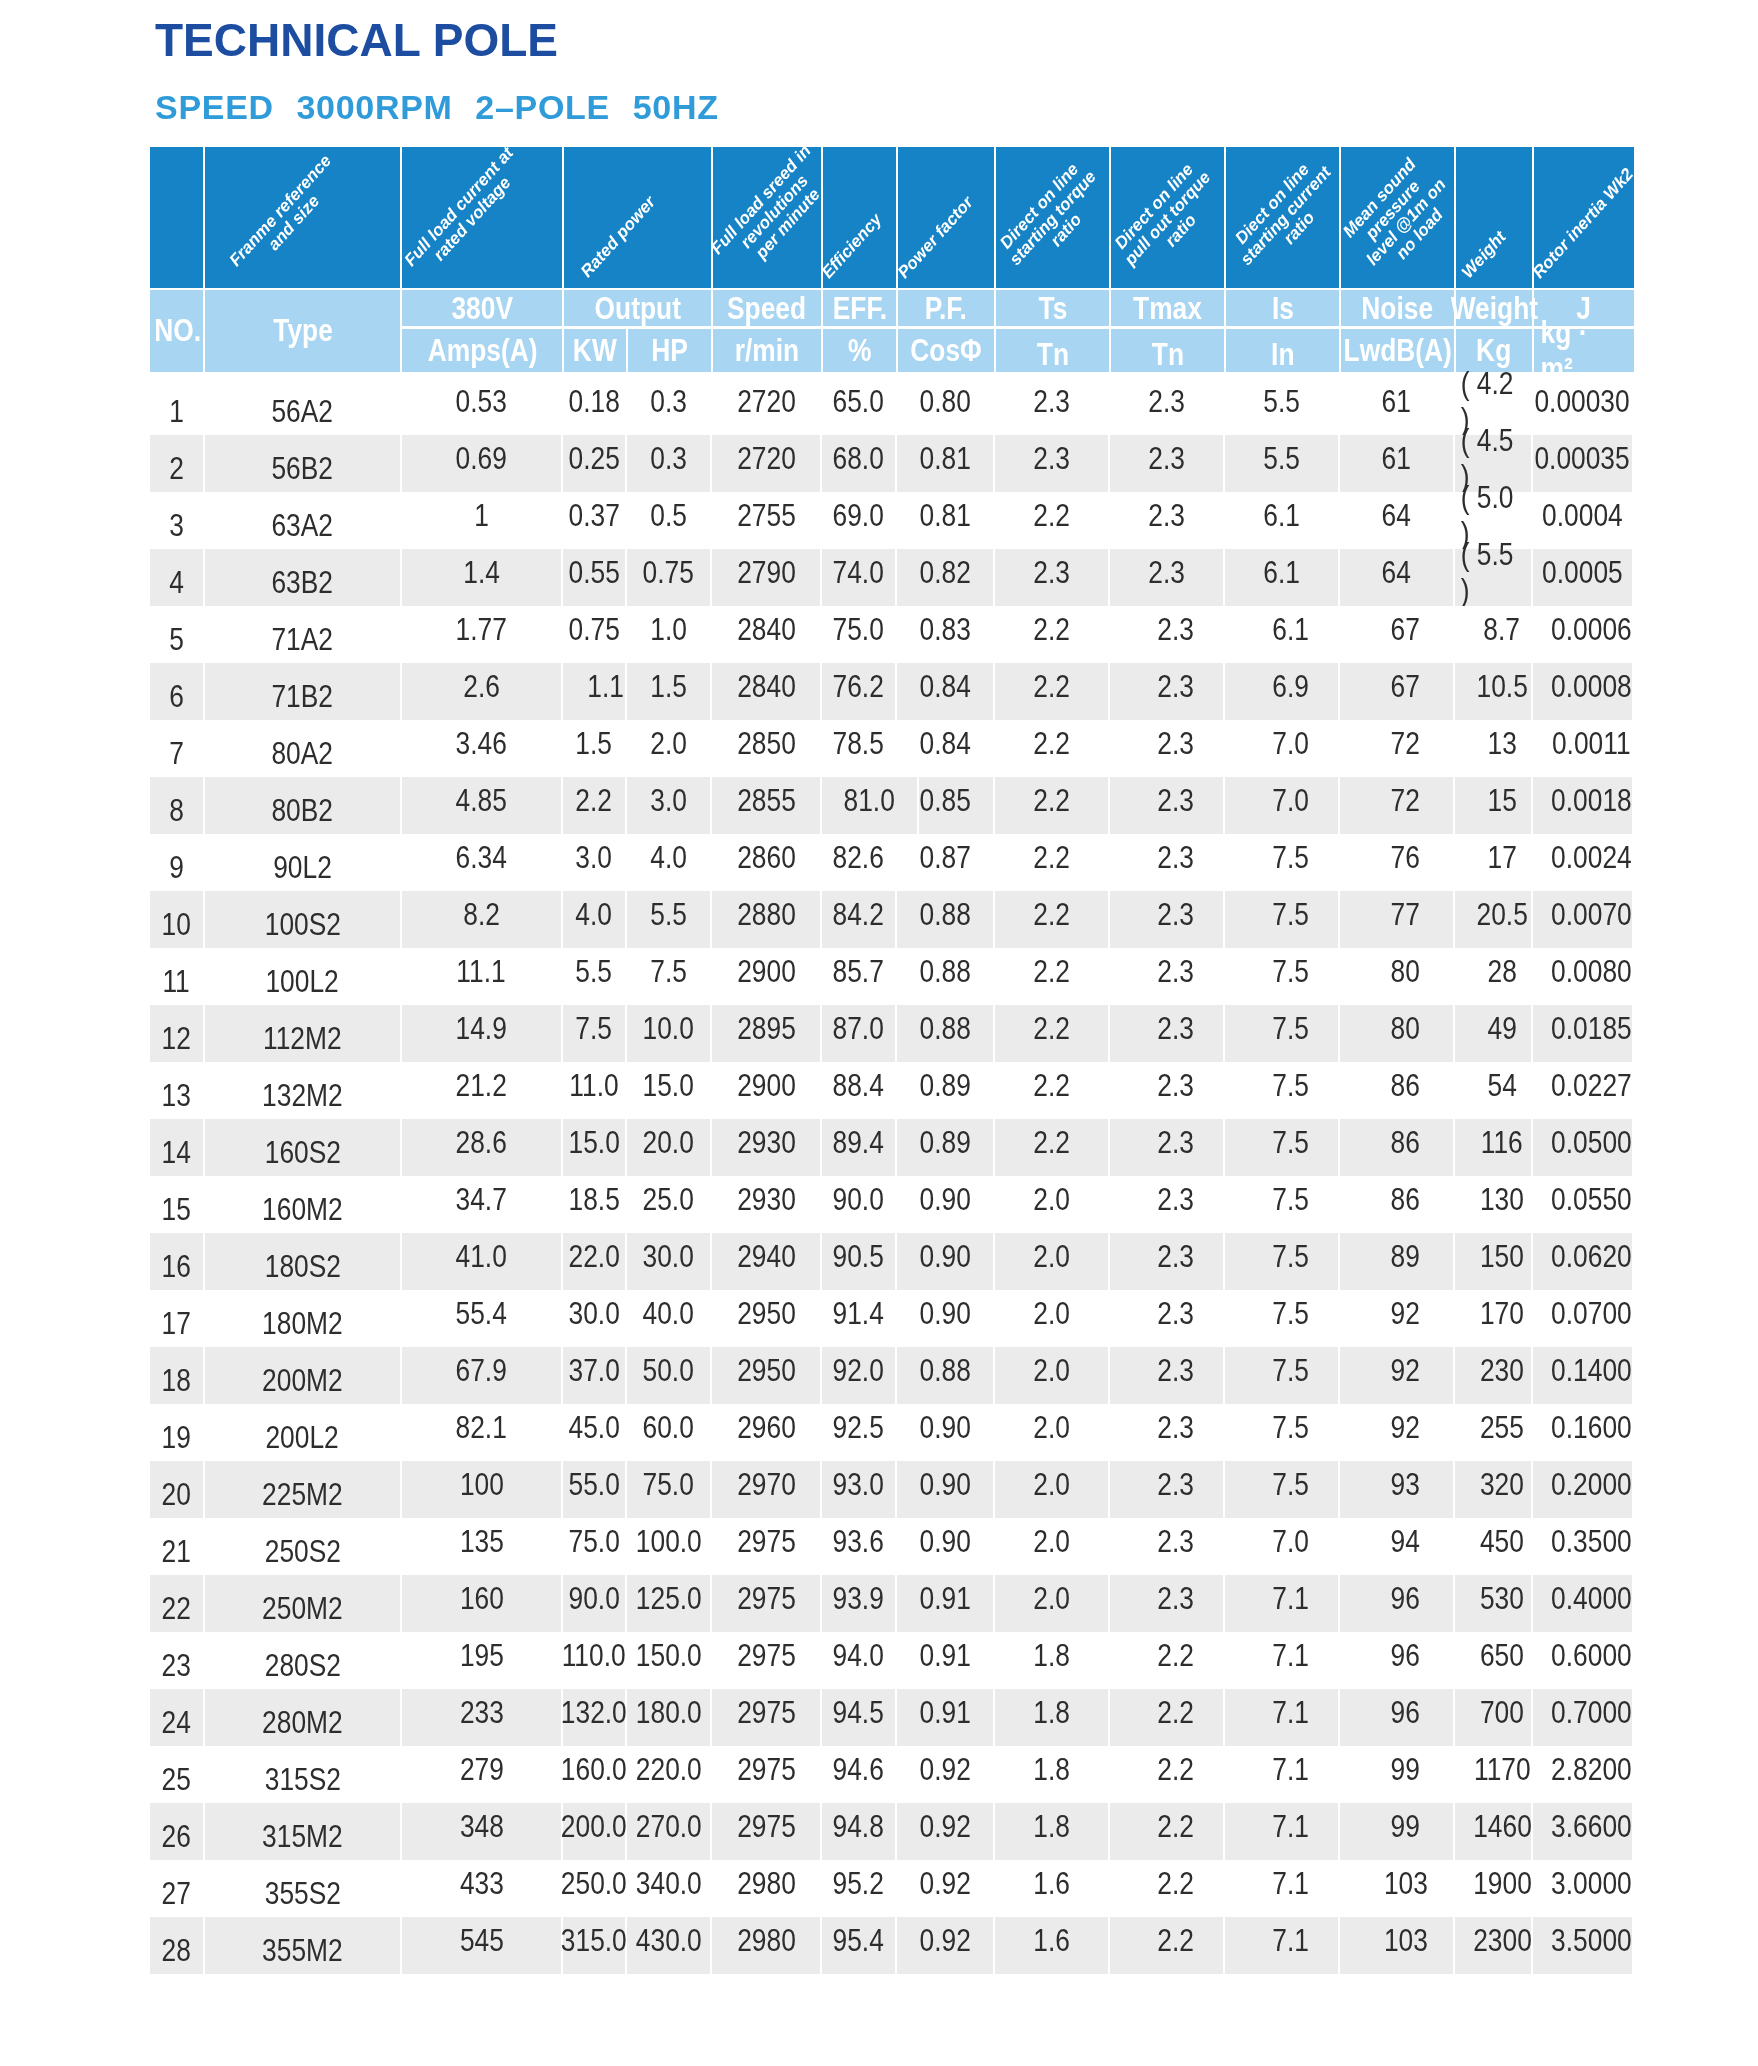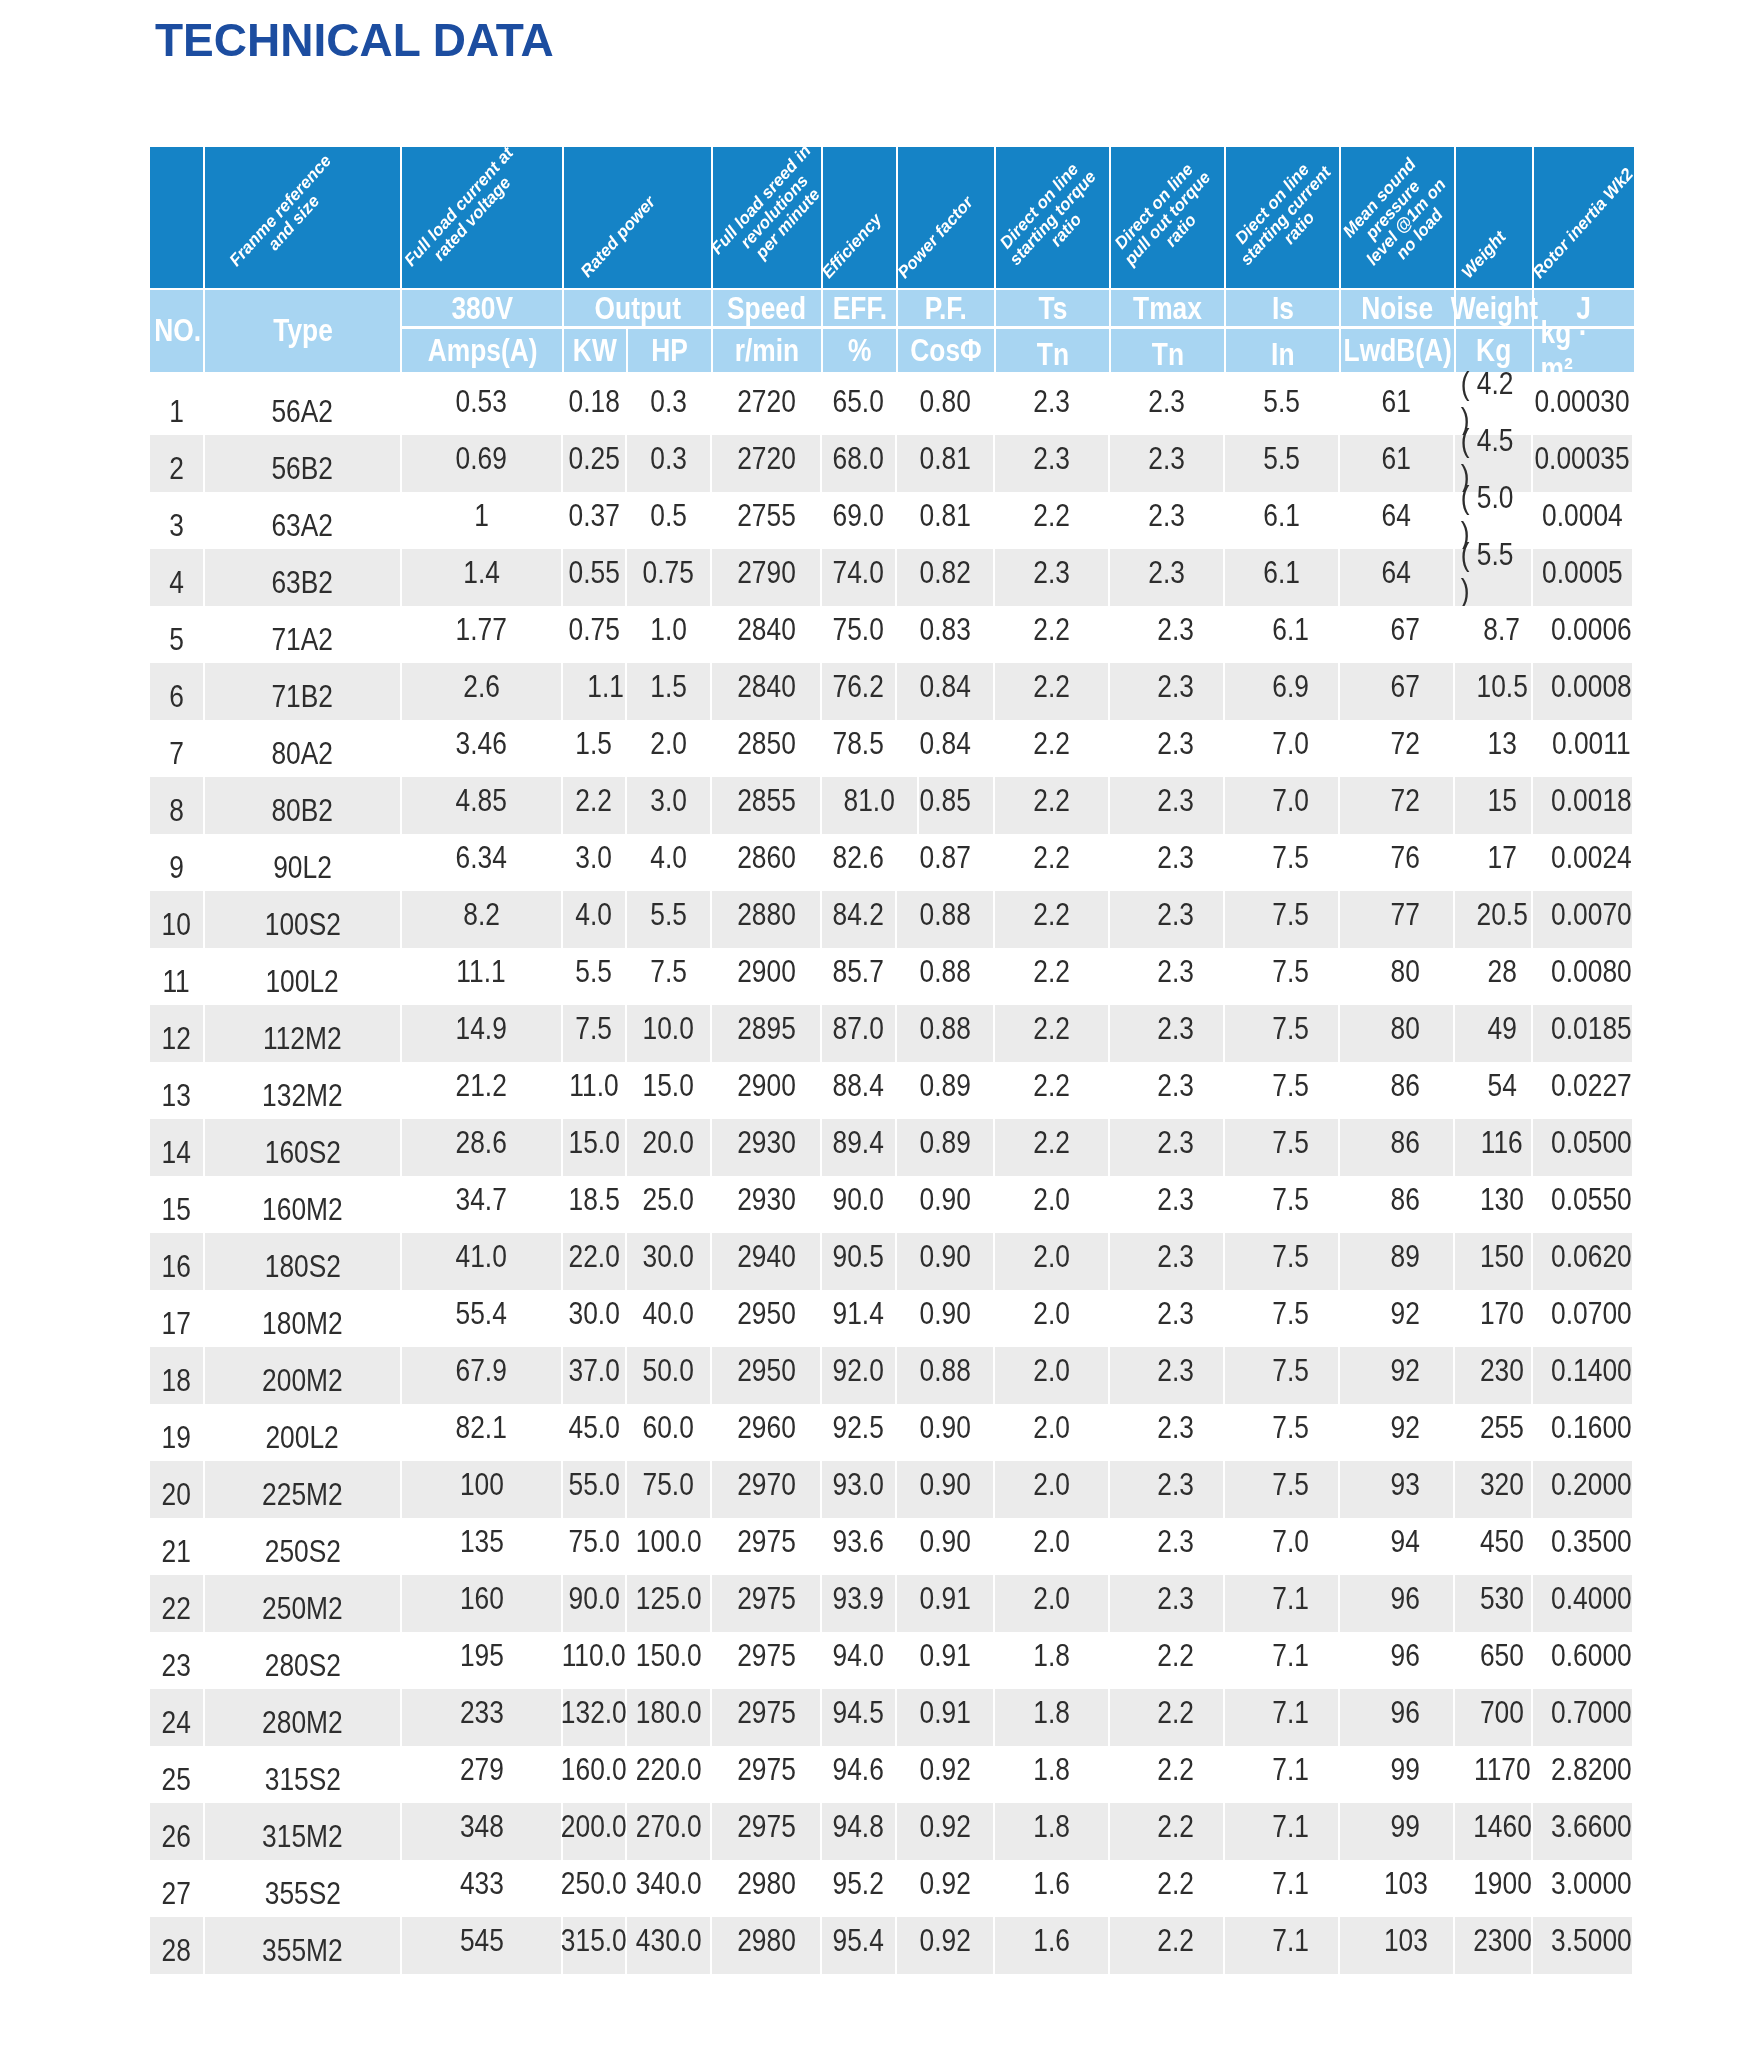--- a/index.html
+++ b/index.html
@@ -55,21 +55,22 @@
   .cell{position:absolute;top:0;height:100%;display:flex;align-items:center;justify-content:center;
         font-size:31px;color:#2d2d2d;border-right:2.1px solid #fff;box-sizing:border-box;}
   .cell.lo .cv{transform:scaleX(0.85) translateY(4.9px);}
   .cell.hi .cv{transform:scaleX(0.85) translateY(-4.9px);}
   .cell.shift{padding-left:18px;}
 </style>
 </head>
 <body>
 
 <div class="page">
-  <div class="title">TECHNICAL DATA</div>
+  <div class="title">TECHNICAL POLE</div>
+  <div class="subtitle">SPEED 3000RPM 2–POLE 50HZ</div>
 
   <div class="table">
 
     <div class="band" id="band">
       <div class="diag d-type">
         <div>Franme reference</div>
           <div>and size</div>
       </div>
       <div class="diag d-amps">
         <div>Full load current at</div>

